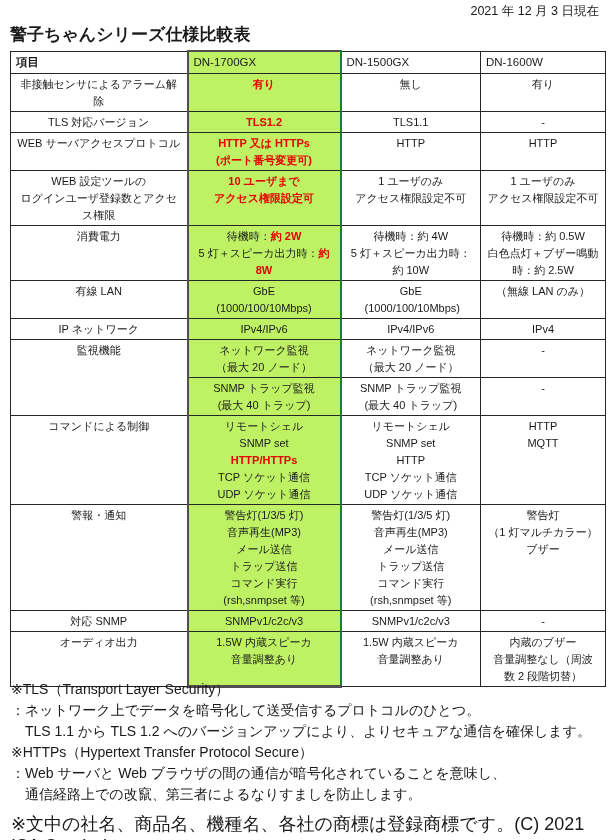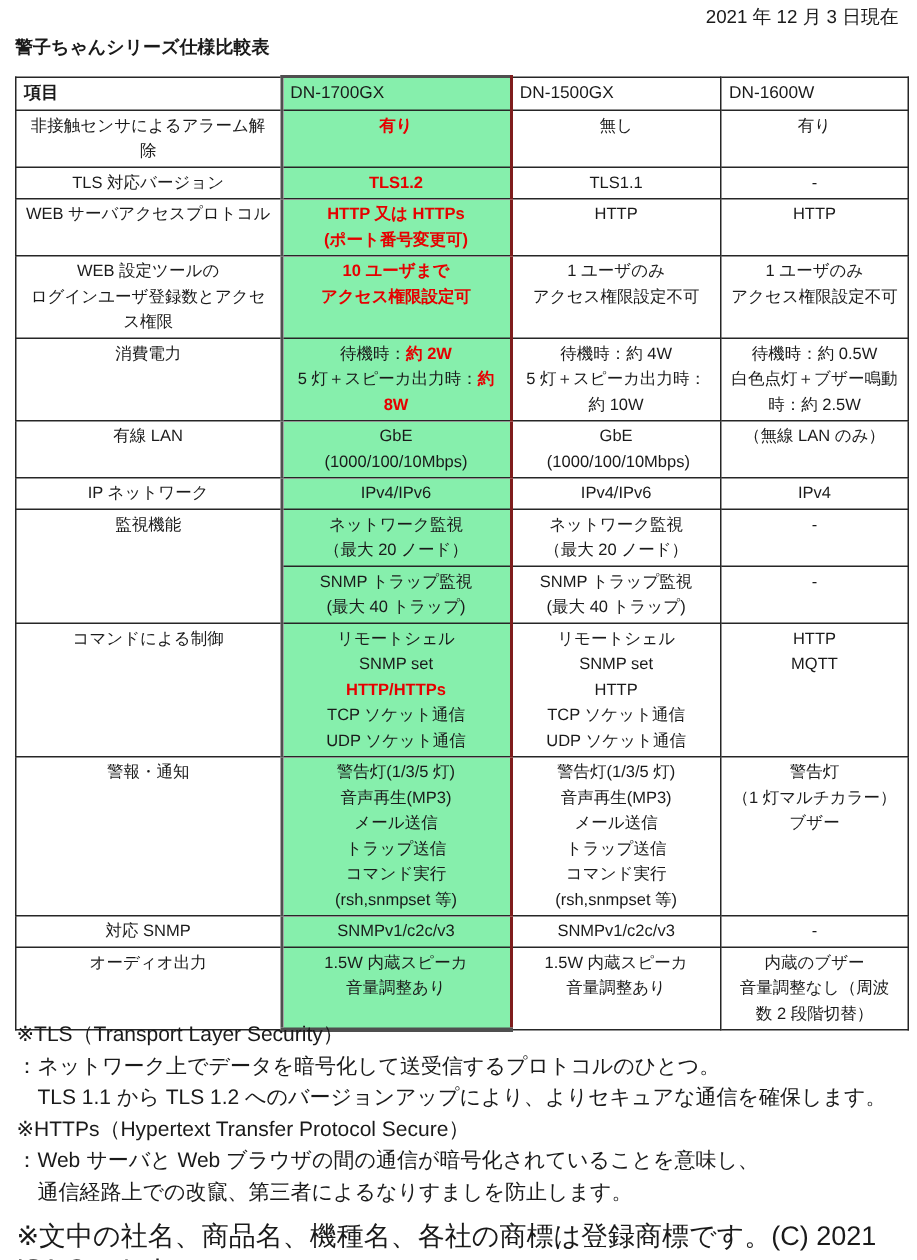--- a/index.html
+++ b/index.html
@@ -20,21 +20,21 @@
     top: 3px;
     right: 9px;
     font-size: 12.5px;
     color: #1a1a1a;
     white-space: pre;
   }
   .doc-title {
     position: absolute;
     top: 23px;
     left: 10px;
-    font-size: 12px;
+    font-size: 17px;
     font-weight: 600;
     color: #1a1a1a;
     white-space: pre;
   }
   table.spec {
     position: absolute;
     top: 50px;
     left: 10px;
     border-collapse: collapse;
     table-layout: fixed;
@@ -53,23 +53,23 @@
   }
   table.spec thead th {
     text-align: left;
     font-size: 11.5px;
     padding: 3px 5px;
     line-height: 15px;
   }
   table.spec thead th.item-head { font-weight: 700; }
   
   table.spec .hl {
-    background: #86efac;
+    background: #bef264;
     border-left: 2px solid #4f4f4f;
-    border-right: 2px solid #7f1d1d;
+    border-right: 2px solid #15803d;
   }
   table.spec thead .hl { border-top: 2px solid #4f4f4f; }
   table.spec tbody tr:last-child td.hl { border-bottom: 3px solid #4f4f4f; }
   .ln { white-space: pre-wrap; }
   .red { color: #e60000; font-weight: 700; }
   .footnotes {
     position: absolute;
     top: 679px;
     left: 11px;
     font-size: 14px;

